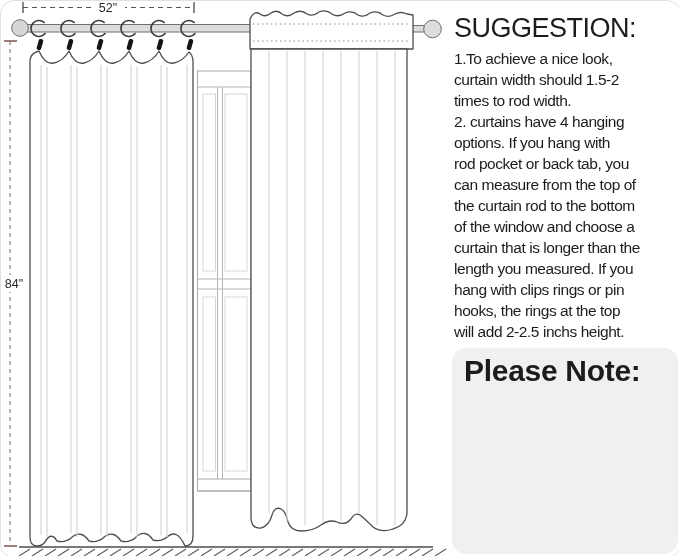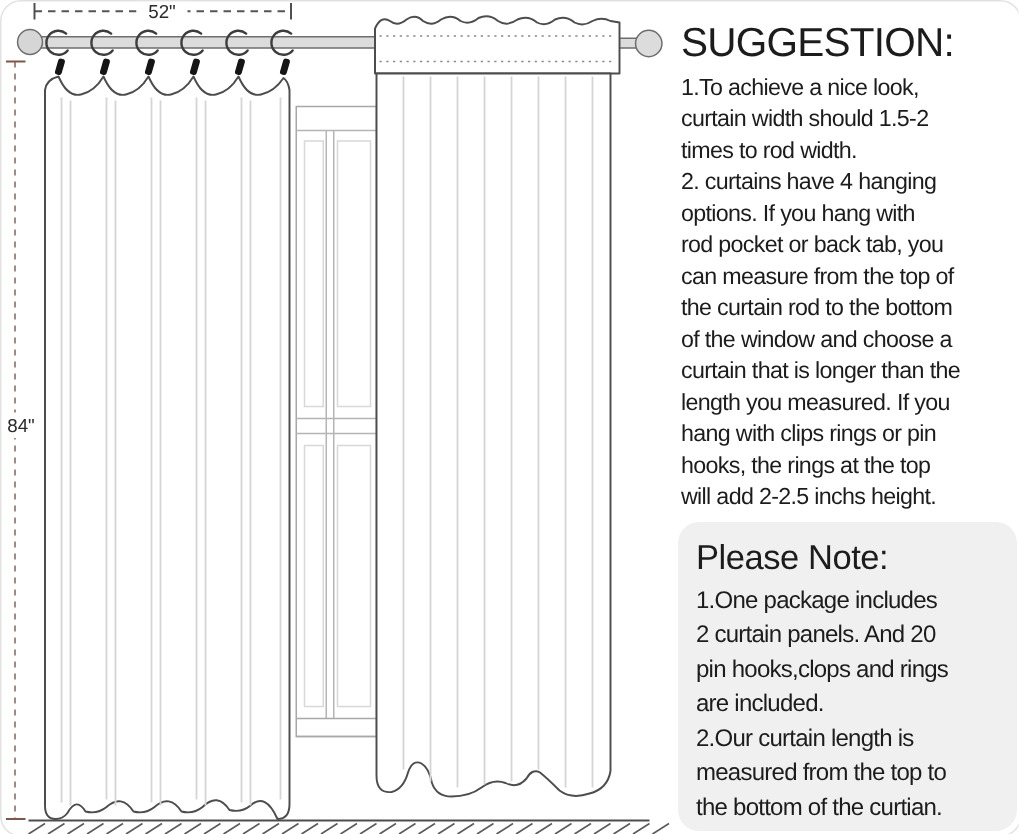--- a/index.html
+++ b/index.html
@@ -10,21 +10,21 @@
   }
   .diagram-svg{position:absolute;left:0;top:0;}
   .dim-label{font:12.5px "Liberation Sans",sans-serif;fill:#2b2b2b;}
   .right-col{position:absolute;left:453px;top:12px;width:228px;}
   .sg-title{font-size:27px;line-height:30px;letter-spacing:-0.5px;color:#1c1c1c;}
   .sg-body{font-size:15.5px;line-height:21px;letter-spacing:-0.45px;white-space:pre-line;margin-top:5px;color:#1c1c1c;}
   .note-box{
     position:absolute;left:451px;top:347px;width:226px;height:206px;
     background:#f0f0f0;border-radius:14px;padding:9px 12px;box-sizing:border-box;
   }
-  .note-title{font-size:23px;line-height:28px;letter-spacing:-0.3px;}
+  .note-title{font-size:30px;line-height:28px;letter-spacing:-0.3px;font-weight:bold;}
   .note-body{font-size:16px;line-height:23px;letter-spacing:-0.5px;white-space:pre-line;margin-top:4px;}
 </style>
 </head>
 <body>
 
 <div class="canvas">
 
   <svg class="diagram-svg" width="450" height="556" viewBox="0 0 450 556">
 
     <g stroke-width="1">
@@ -146,22 +146,15 @@
 of the window and choose a
 curtain that is longer than the
 length you measured. If you
 hang with clips rings or pin
 hooks, the rings at the top
 will add 2-2.5 inchs height.</div>
   </div>
 
   <div class="note-box">
     <div class="note-title">Please Note:</div>
-    <div class="note-body">1.One package includes
-2 curtain panels. And 20
-pin hooks,clops and rings
-are included.
-2.Our curtain length is
-measured from the top to
-the bottom of the curtian.</div>
   </div>
 
 </div>
 
 </body></html>

